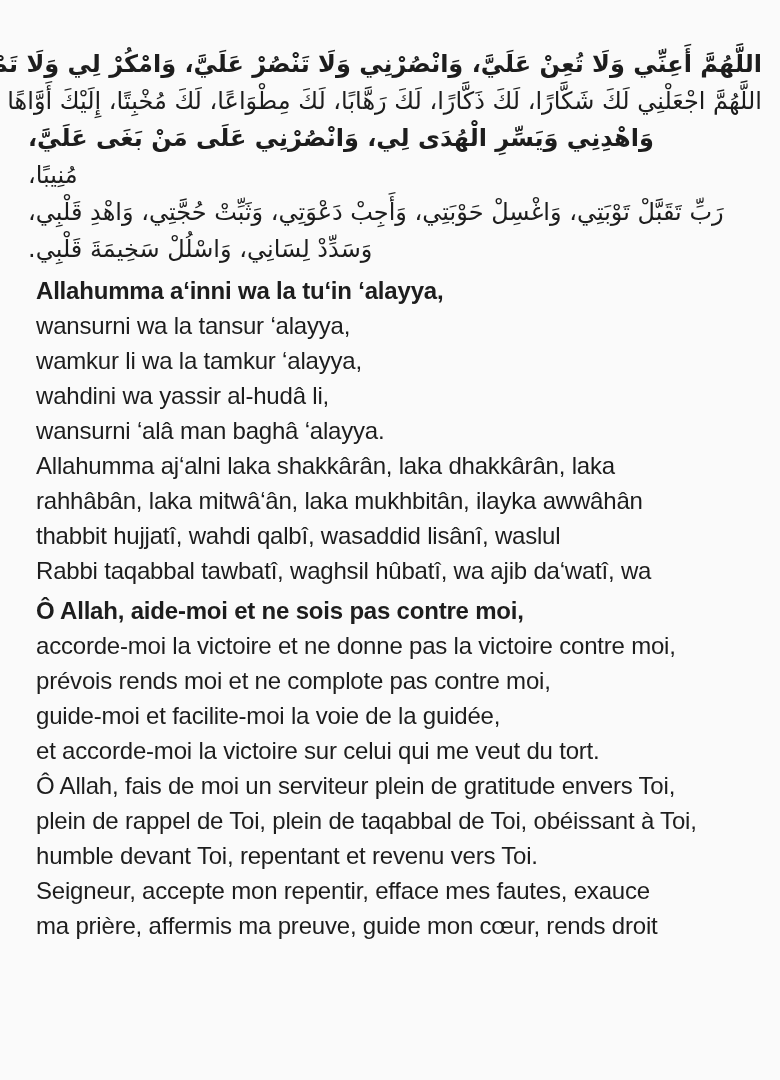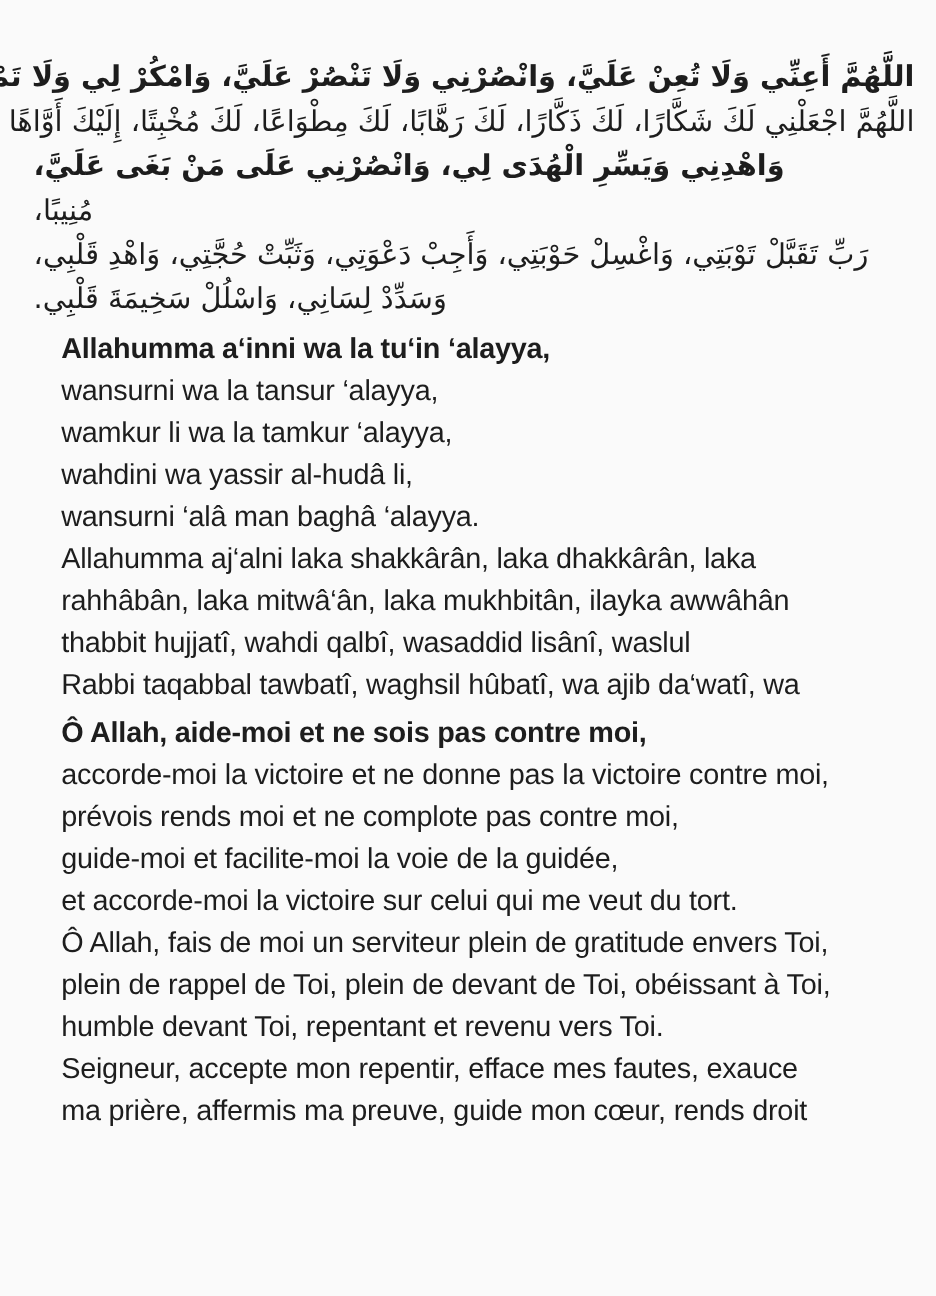--- a/index.html
+++ b/index.html
@@ -27,21 +27,20 @@
     margin-left: -8px;
   }
   .arabic .line {
     white-space: nowrap;
   }
   .latin {
     font-size: 24px;
     line-height: 35px;
     letter-spacing: -0.2px;
     margin-top: 5px;
-    margin-left: 15px;
   }
   .latin .line {
     white-space: nowrap;
   }
   .b {
     font-weight: bold;
   }
 </style>
 </head>
 <body>
@@ -69,19 +68,19 @@
     <div class="line">Rabbi taqabbal tawbatî, waghsil hûbatî, wa ajib da‘watî, wa</div>
   </div>
 
   <div class="latin">
     <div class="line b">Ô Allah, aide-moi et ne sois pas contre moi,</div>
     <div class="line">accorde-moi la victoire et ne donne pas la victoire contre moi,</div>
     <div class="line">prévois rends moi et ne complote pas contre moi,</div>
     <div class="line">guide-moi et facilite-moi la voie de la guidée,</div>
     <div class="line">et accorde-moi la victoire sur celui qui me veut du tort.</div>
     <div class="line">Ô Allah, fais de moi un serviteur plein de gratitude envers Toi,</div>
-    <div class="line">plein de rappel de Toi, plein de devant de Toi, obéissant à Toi,</div>
+    <div class="line">plein de rappel de Toi, plein de taqabbal de Toi, obéissant à Toi,</div>
     <div class="line">humble devant Toi, repentant et revenu vers Toi.</div>
     <div class="line">Seigneur, accepte mon repentir, efface mes fautes, exauce</div>
     <div class="line">ma prière, affermis ma preuve, guide mon cœur, rends droit</div>
   </div>
 
 </div>
 
 </body></html>

